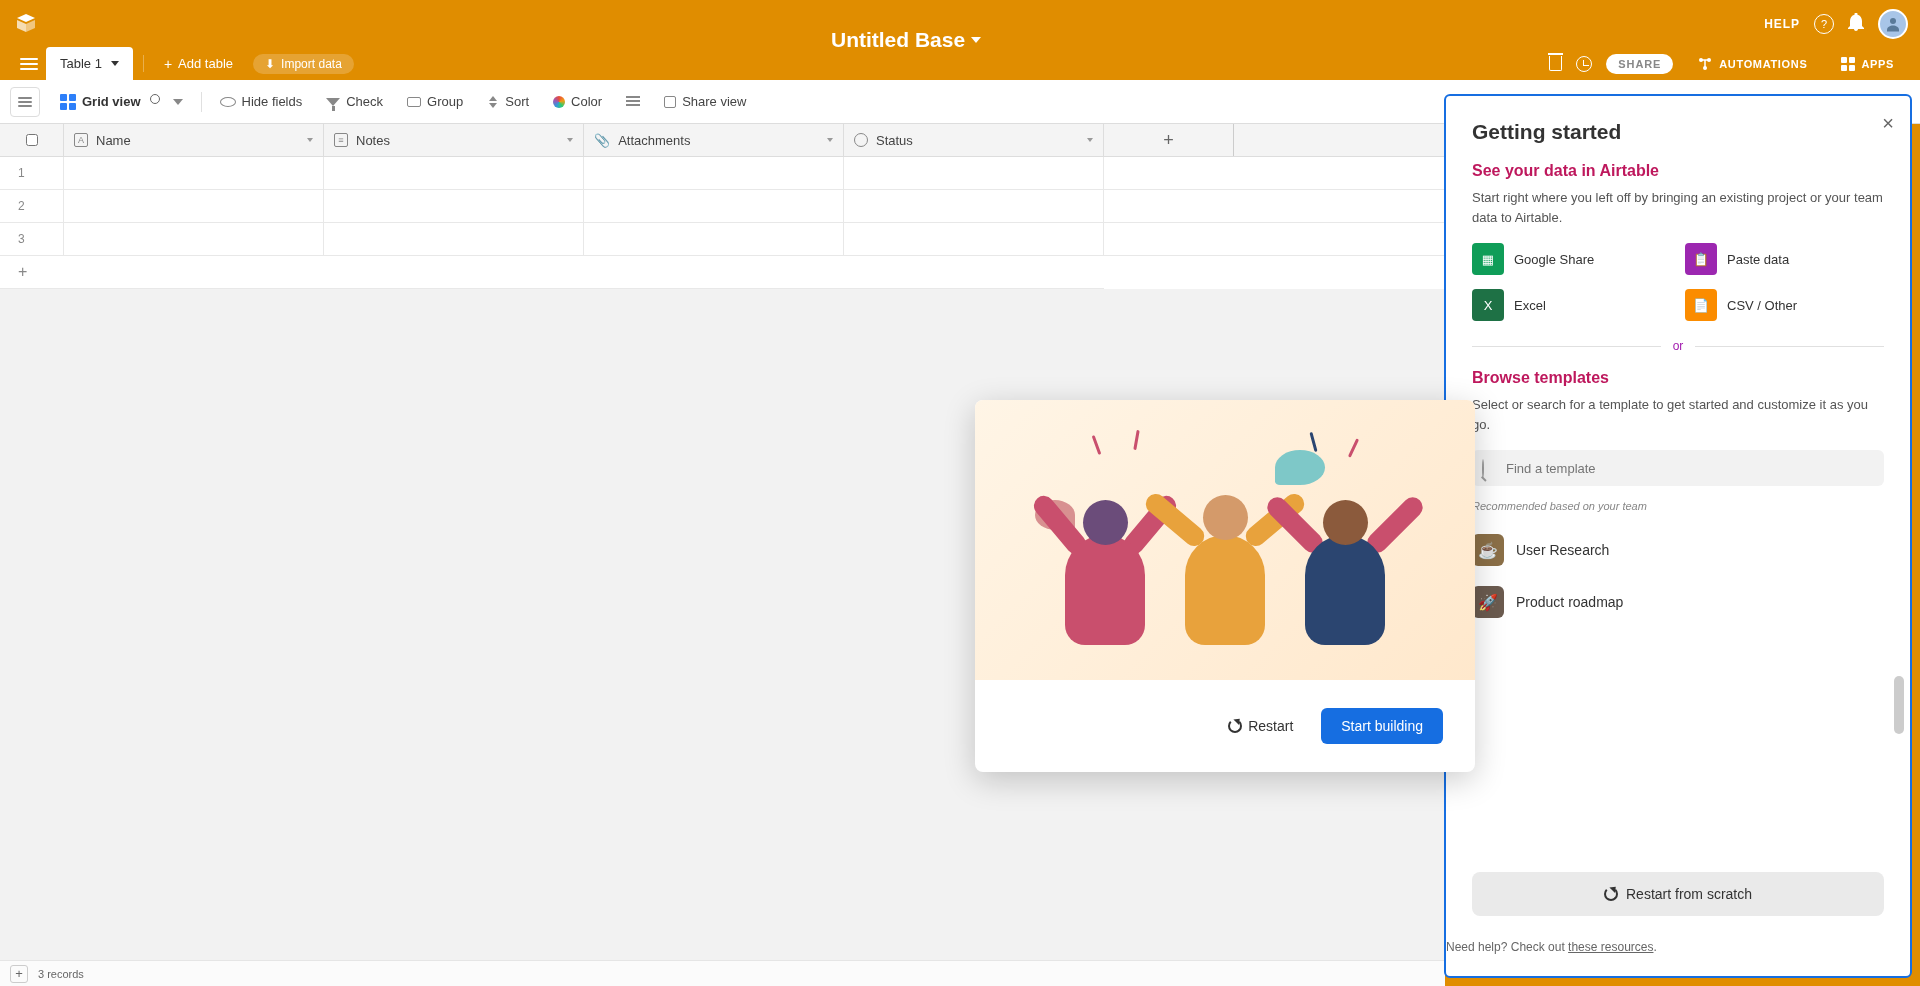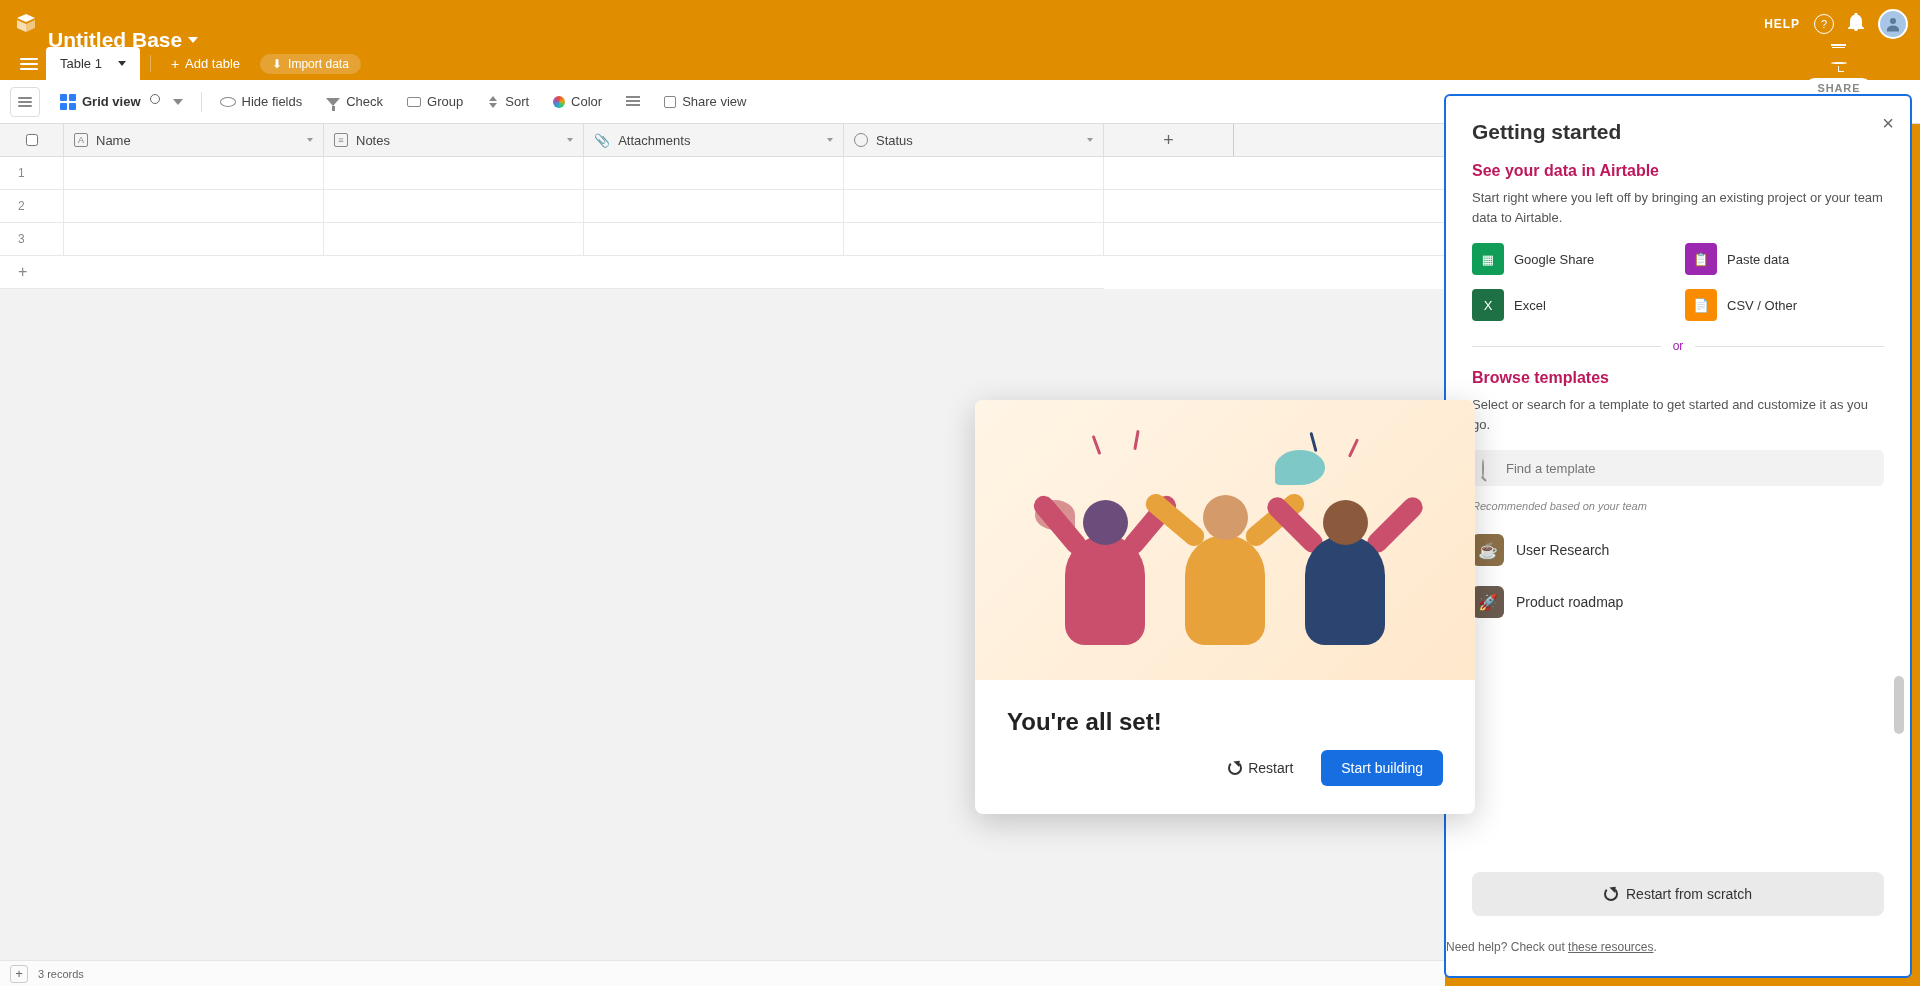--- a/index.html
+++ b/index.html
@@ -1,40 +1,40 @@
 <!DOCTYPE html>
 <html><head>
 <meta charset="utf-8">
 <style>
 * { margin: 0; padding: 0; box-sizing: border-box; font-family: -apple-system, BlinkMacSystemFont, "Segoe UI", Helvetica, Arial, sans-serif; }
 body { background: #e08d00; height: 986px; width: 1920px; overflow: hidden; position: relative; }
 
 
 .top-header { height: 47px; display: flex; align-items: center; padding: 0 12px; color: #fff; }
 .top-header .logo { width: 28px; height: 28px; margin-right: 8px; display:flex; align-items:center; justify-content:center;}
-.top-header .center { flex: 1; display: flex; justify-content: flex-start; align-items: center; margin-top: 32px; }
+.top-header .center { flex: 1; display: flex; justify-content: center; align-items: center; margin-top: 32px; }
 .base-title { font-size: 21px; font-weight: 600; color: #fff; display:flex; align-items:center; gap:6px;}
 .top-right { display: flex; align-items: center; gap: 14px; }
 .help-label { font-size: 12px; font-weight: 700; letter-spacing: 0.08em; }
 .circ-icon { width: 20px; height: 20px; border:1.5px solid #fff; border-radius:50%; display:flex;align-items:center;justify-content:center;font-size:11px;}
 .avatar { width: 30px; height: 30px; border-radius: 50%; background: #a8c5e8; border:2px solid #fff; display:flex;align-items:center;justify-content:center;}
 
 
 .tab-bar { height: 33px; display: flex; align-items: stretch; padding-left: 12px; color: #fff; }
 .menu-ham { width:34px; display:flex; align-items:center; justify-content:center; cursor:pointer;}
 .ham-lines { width:18px; height:12px; display:flex; flex-direction:column; justify-content:space-between;}
 .ham-lines div { height:2px; background:#fff; border-radius:1px;}
-.tab { padding: 2px 14px; display: flex; align-items: center; gap:16px; font-size: 13px; font-weight:500; border-radius: 4px 4px 0 0; cursor:pointer;}
+.tab { padding: 2px 14px; display: flex; align-items: center; gap:9px; font-size: 13px; font-weight:500; border-radius: 4px 4px 0 0; cursor:pointer;}
 .tab.active { background: #fff; color: #333; }
 .tab .caret { width:0;height:0;border-left:4px solid transparent;border-right:4px solid transparent;border-top:5px solid currentColor;}
 .tab-sep { width:1px; margin: 8px 10px; background: rgba(255,255,255,0.3);}
 .tab-btn { display:flex; align-items:center; gap:6px; padding:0 10px; font-size:13px; cursor:pointer;}
 .plus-s { font-size:14px; }
 .pill { background: rgba(255,255,255,0.2); border-radius: 12px; padding: 3px 12px; display:flex; align-items:center; gap:6px; font-size:12px; font-weight:500;}
-.tab-right { margin-left:auto; display:flex; align-items:center; gap:14px; padding-right:16px;flex-direction:column;}
+.tab-right { margin-left:auto; display:flex; align-items:center; gap:14px; padding-right:16px;}
 .share-btn { background:#fff; color:#888; font-size:11px; font-weight:700; letter-spacing:0.08em; padding:4px 12px; border-radius:12px;}
 .hist-icon{width:16px;height:16px;border:1.5px solid #fff;border-radius:50%;position:relative;}
 .hist-icon:after{content:"";position:absolute;width:5px;height:5px;border-left:1.5px solid #fff;border-bottom:1.5px solid #fff;top:3px;left:6px;}
 
 
 .view-bar { height: 44px; background: #fff; display: flex; align-items: center; padding: 0 10px; gap: 4px; border-bottom:1px solid #ddd;}
 .vb-btn { display:flex; align-items:center; gap:6px; padding:6px 10px; font-size:13px; color:#444; border-radius:3px; cursor:pointer;}
 .vb-sep{width:1px;height:20px;background:#e0e0e0;margin:0 4px;}
 .view-name{font-weight:700;color:#333;}
 .sidebar-tog{width:30px;height:30px;border:1px solid #ddd;border-radius:4px;display:flex;align-items:center;justify-content:center;margin-right:6px;cursor:pointer;}
@@ -438,21 +438,20 @@
         </div>
       <div class="person p3">
           <div class="p-arm a1"></div>
           <div class="p-arm a2"></div>
           <div class="p-body"></div>
           <div class="p-head"></div>
         </div>
     </div>
   </div>
   <div class="modal-body">
-    <div class="modal-title">You're all set!</div>
     <div class="modal-actions">
       <div class="btn-restart">
         <span class="reload-ic"></span>
         <span>Restart</span>
       </div>
       <div class="btn-primary">Start building</div>
     </div>
   </div>
 </div>
 

